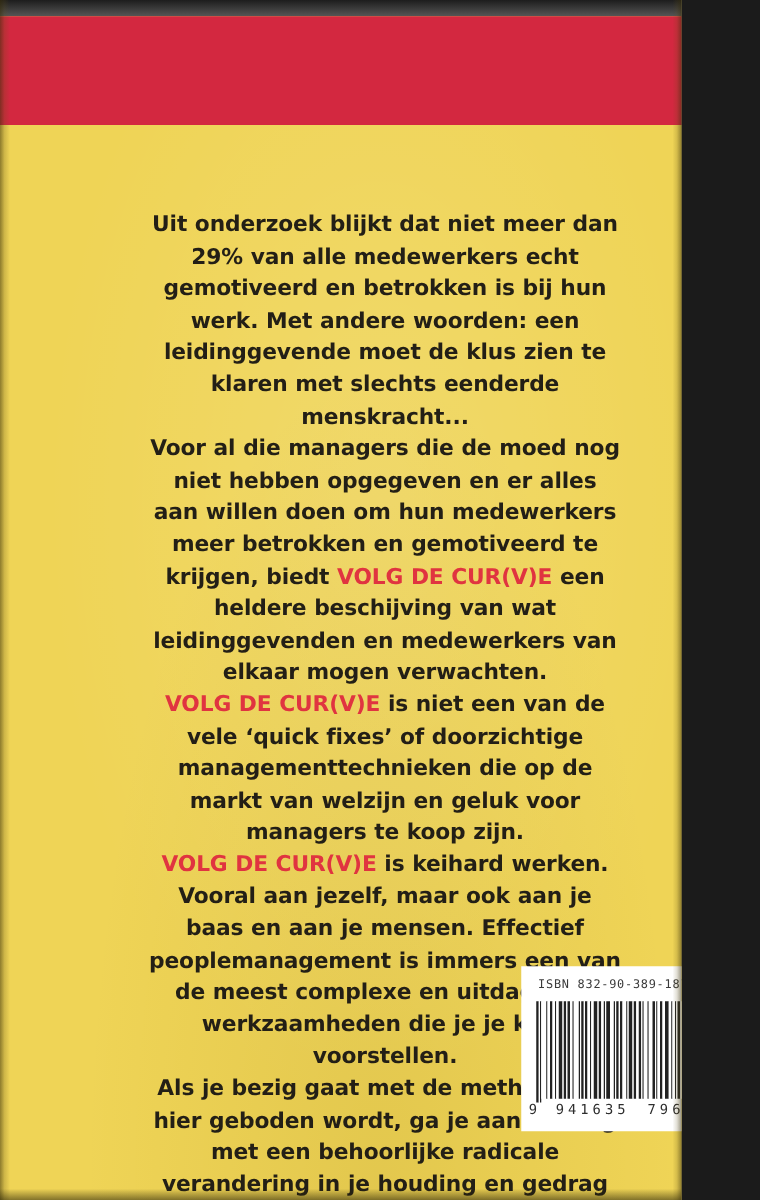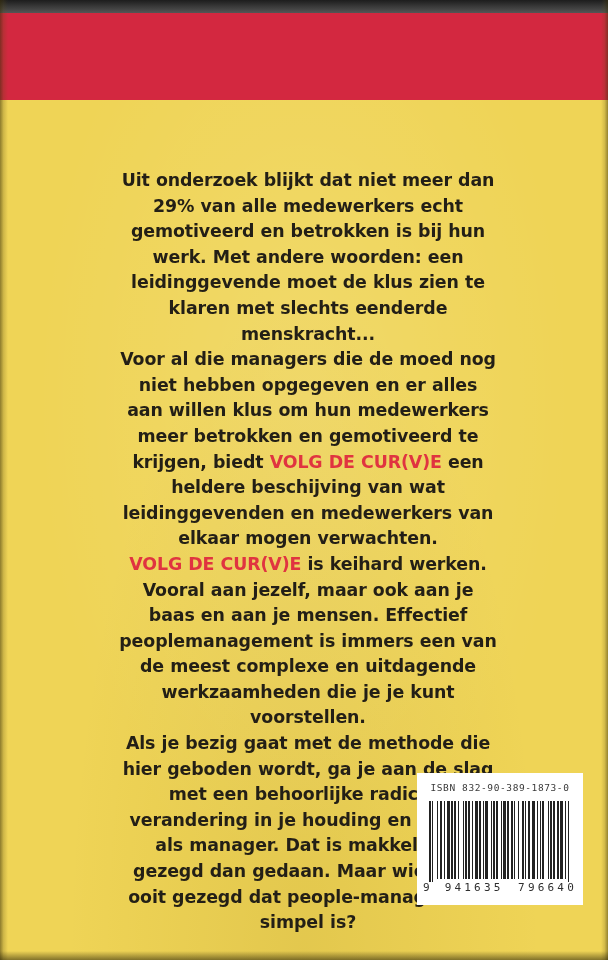--- a/index.html
+++ b/index.html
@@ -2,21 +2,21 @@
 <html><head>
 <meta charset="utf-8">
 <style>
   html, body {
     margin: 0;
     padding: 0;
     background: #1b1b1b;
   }
   #cover {
     position: relative;
-    width: 608px;
+    width: 545px;
     height: 960px;
     overflow: hidden;
     background: #efd456;
     font-family: "DejaVu Sans", sans-serif;
   }
   
   .top-shadow {
     position: absolute;
     left: 0; top: 0;
     width: 608px; height: 13px;
@@ -141,21 +141,22 @@
 <body>
 
 <div id="cover">
 
   <div class="top-shadow"></div>
   <div class="red-band"></div>
   <div class="yellow-field"></div>
 
   <div class="blurb">
     <p><span>Uit onderzoek blijkt dat niet meer dan 29% van alle medewerkers echt gemotiveerd en betrokken is bij hun werk. Met andere woorden: een leidinggevende moet de klus zien te klaren met slechts eenderde menskracht...</span></p>
-    <p><span>Voor al die managers die de moed nog niet hebben opgegeven en er alles aan willen klus om hun medewerkers meer betrokken en gemotiveerd te krijgen, biedt </span><span class="hl">VOLG DE CUR(V)E</span><span> een heldere beschijving van wat leidinggevenden en medewerkers van elkaar mogen verwachten.</span></p>
+    <p><span>Voor al die managers die de moed nog niet hebben opgegeven en er alles aan willen doen om hun medewerkers meer betrokken en gemotiveerd te krijgen, biedt </span><span class="hl">VOLG DE CUR(V)E</span><span> een heldere beschijving van wat leidinggevenden en medewerkers van elkaar mogen verwachten.</span></p>
+    <p><span class="hl">VOLG DE CUR(V)E</span><span> is niet een van de vele ‘quick fixes’ of doorzichtige managementtechnieken die op de markt van welzijn en geluk voor managers te koop zijn.</span></p>
     <p><span class="hl">VOLG DE CUR(V)E</span><span> is keihard werken. Vooral aan jezelf, maar ook aan je baas en aan je mensen. Effectief peoplemanagement is immers een van de meest complexe en uitdagende werkzaamheden die je je kunt voorstellen.</span></p>
     <p><span>Als je bezig gaat met de methode die hier geboden wordt, ga je aan de slag met een behoorlijke radicale verandering in je houding en gedrag als manager. Dat is makkelijker gezegd dan gedaan. Maar wie heeft ooit gezegd dat people-management simpel is?</span></p>
   </div>
 
   <div class="barcode-box">
     <div class="isbn-line">ISBN  832-90-389-1873-0</div>
     <div class="bars">
         <span style="flex: 2 0 0px; background: rgb(34, 34, 34); height: 104%;"></span>
         <span style="flex: 1 0 0px; background: rgb(255, 255, 255); height: 104%;"></span>
         <span style="flex: 1 0 0px; background: rgb(34, 34, 34); height: 104%;"></span>

